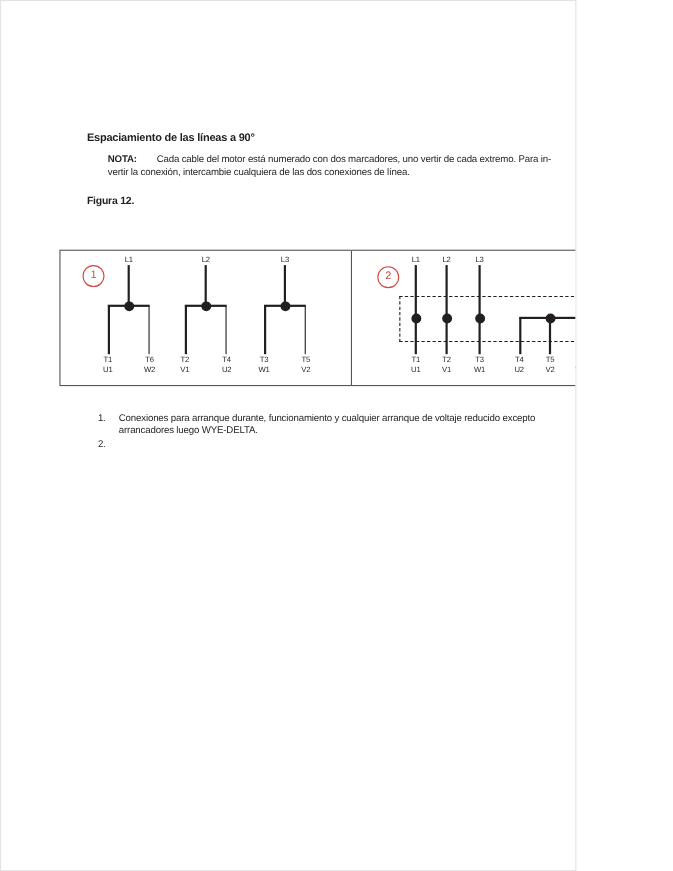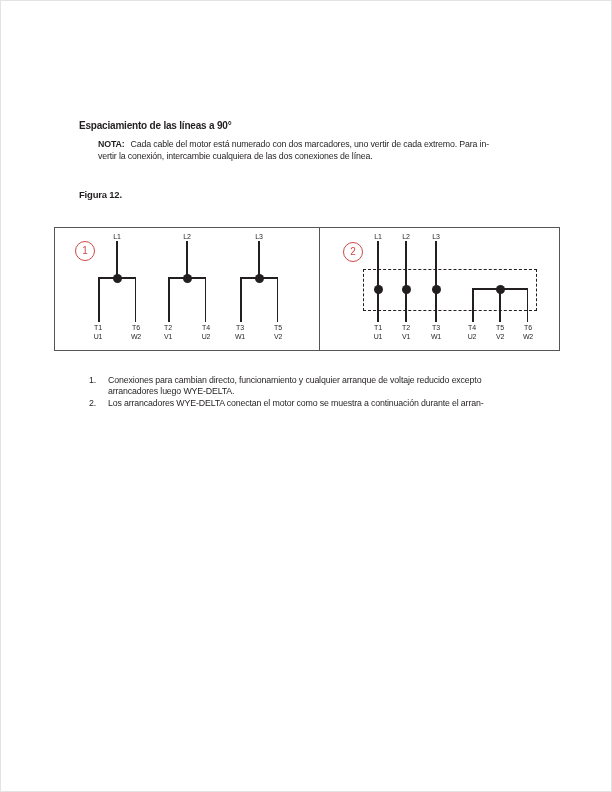--- a/index.html
+++ b/index.html
@@ -4,45 +4,45 @@
 <style>
   * { margin: 0; padding: 0; box-sizing: border-box; }
   html, body { background: #ffffff; }
   body {
     font-family: "Liberation Sans", sans-serif;
     color: #231f20;
     -webkit-font-smoothing: antialiased;
   }
   .page {
     position: relative;
-    width: 612px;
+    width: 524px;
     height: 792px;
     background: #ffffff;
     border: 1px solid #e3e3e3;
     overflow: hidden;
   }
   .heading {
     position: absolute;
     left: 78px; top: 119px;
     font-size: 10px;
     font-weight: bold;
     letter-spacing: -0.2px;
   }
   .nota {
     position: absolute;
     left: 97px; top: 137px;
     width: 432px;
     font-size: 8.8px;
     letter-spacing: -0.15px;
     line-height: 12.3px;
   }
-  .nota .nota-label { font-weight: bold; margin-right: 6px; }
+  .nota .nota-label { font-weight: bold; margin-right: 18px; }
   .figura-caption {
     position: absolute;
-    left: 78px; top: 188px;
+    left: 78px; top: 176px;
     font-size: 9.5px;
     font-weight: bold;
     letter-spacing: -0.2px;
   }
   
   .figure-box {
     position: absolute;
     left: 53px; top: 226px;
     width: 506px; height: 124px;
     border: 1px solid #555555;
@@ -183,25 +183,24 @@
     <span class="lbl" style="left:433px; top:94.5px;">T5</span>
     <span class="lbl" style="left:433px; top:104px;">V2</span>
     <span class="lbl" style="left:461px; top:94.5px;">T6</span>
     <span class="lbl" style="left:461px; top:104px;">W2</span>
   </div>
 
   <div class="num-list">
     <div class="list-item">
       <span class="list-num">1.</span>
       <div>
-        <div>Conexiones para cambian directo, funcionamiento y cualquier arranque de voltaje reducido excepto</div>
+        <div>Conexiones para arranque durante, funcionamiento y cualquier arranque de voltaje reducido excepto</div>
         <div>arrancadores luego WYE-DELTA.</div>
       </div>
     </div>
     <div class="list-item">
       <span class="list-num">2.</span>
       <div>
-        <div>Los arrancadores WYE-DELTA conectan el motor como se muestra a continuación durante el arran-</div>
       </div>
     </div>
   </div>
 
 </div>
 
 </body></html>

